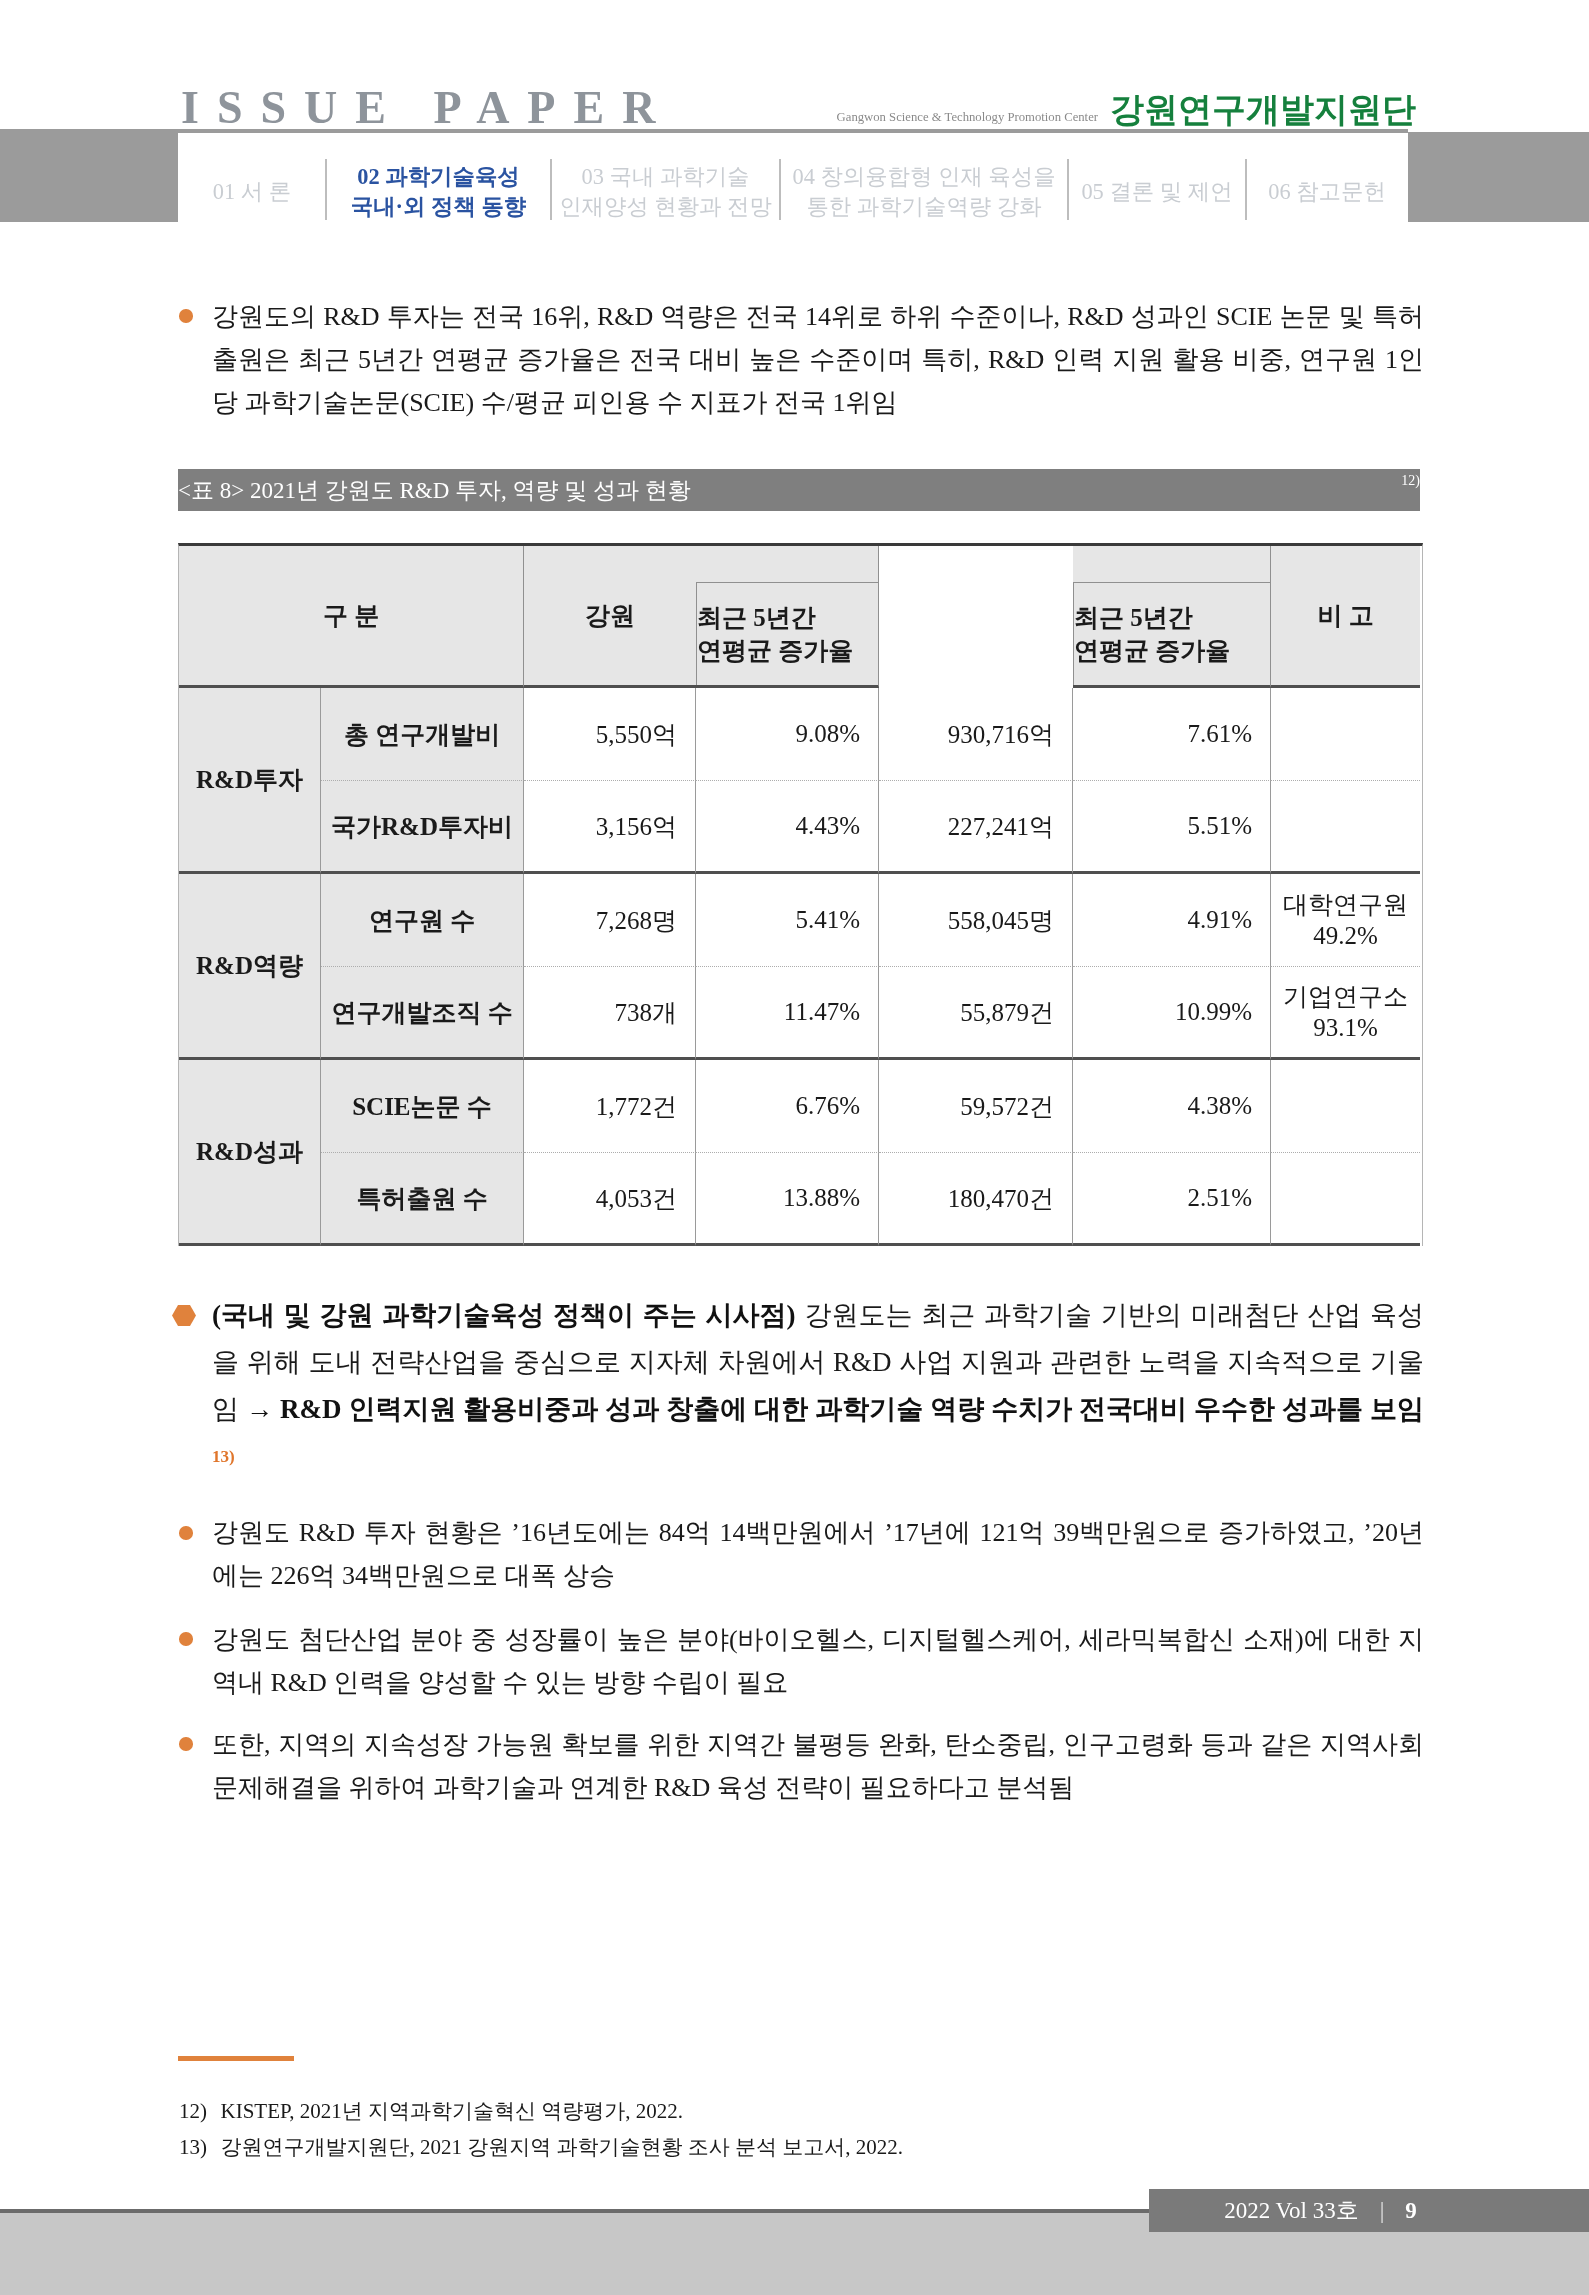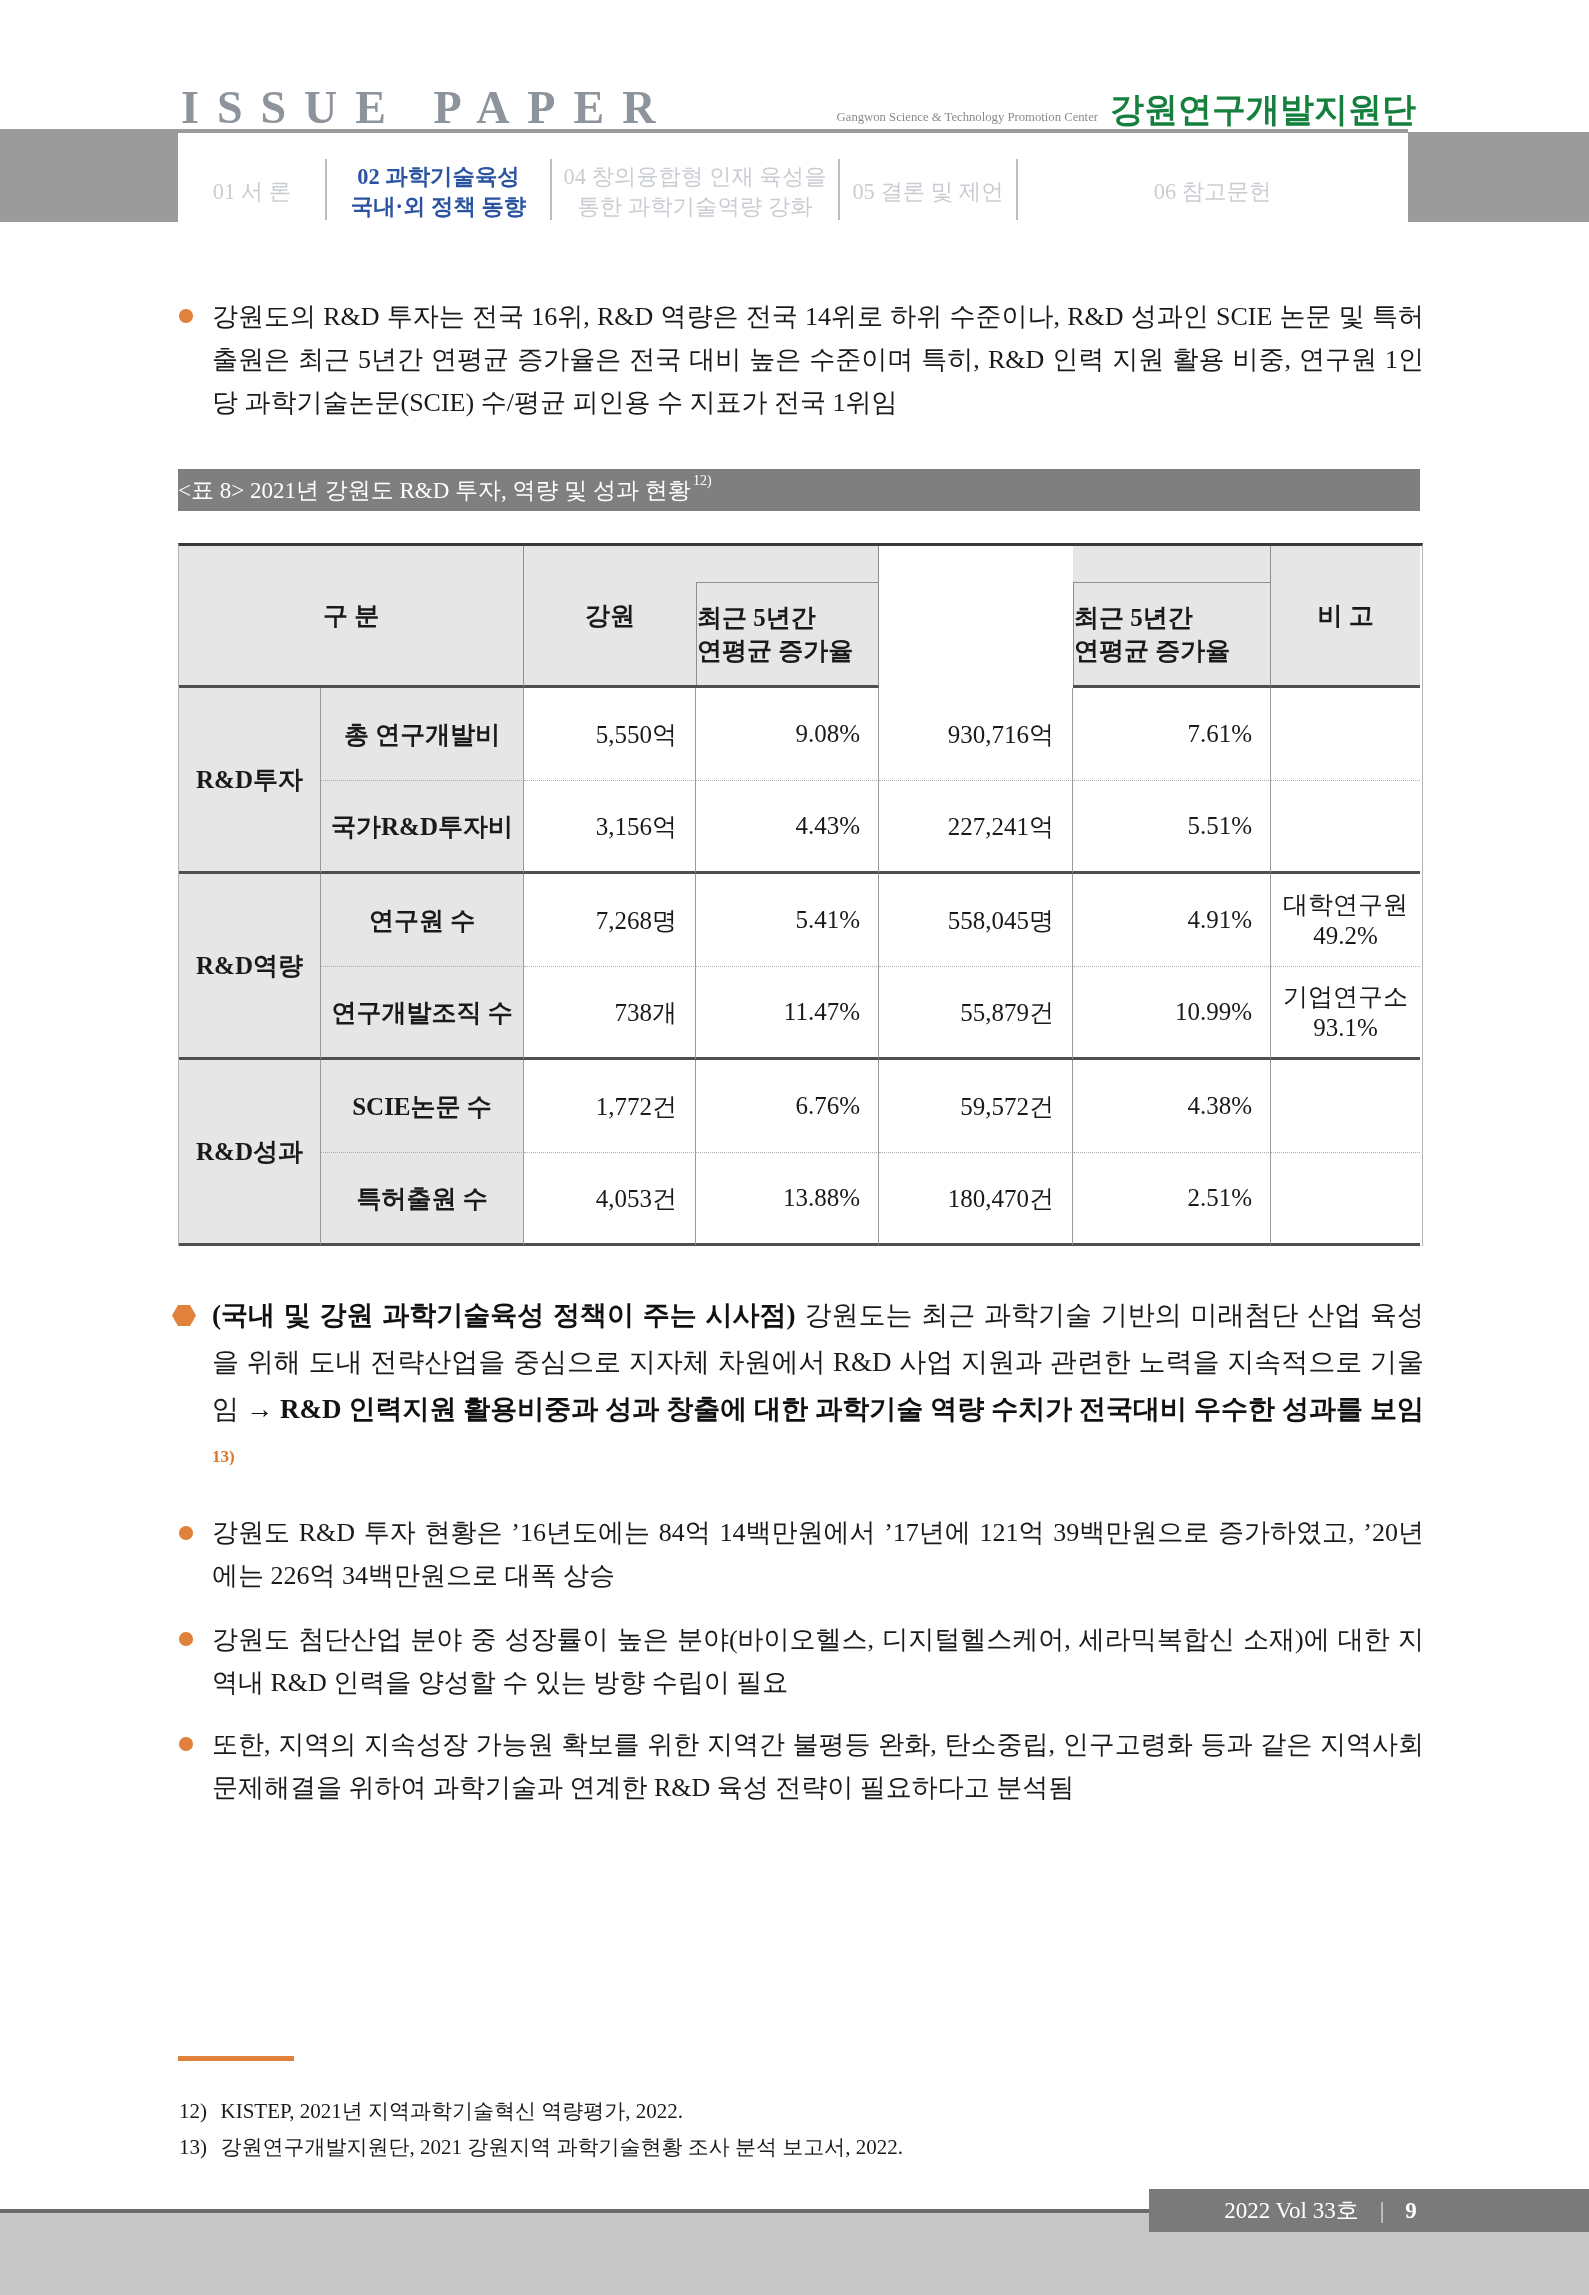--- a/index.html
+++ b/index.html
@@ -32,21 +32,21 @@
   .insight{top:1292px;font-size:27px;line-height:47px;}
   .insight .b{font-weight:700;color:#111;}
   .oref{color:#e0762c;font-weight:700;font-size:17px;vertical-align:super;}
   .dotb{position:absolute;left:179px;width:13.5px;height:13.5px;border-radius:50%;background:#e0823c;}
   .db1{top:309px;} .db3{top:1526px;} .db4{top:1632px;} .db5{top:1737px;}
   .hexb{position:absolute;left:172px;top:1305px;width:24px;height:21px;background:#e0823c;
         clip-path:polygon(25% 0,75% 0,100% 50%,75% 100%,25% 100%,0 50%);}
 
   
   .ttitle{position:absolute;left:178px;top:469px;width:1242px;height:42px;background:#7f7f7f;
-          color:#fff;font-size:23px;display:flex;align-items:center;justify-content:flex-start;}
+          color:#fff;font-size:23px;display:flex;align-items:center;justify-content:space-between;}
   .ttitle .sup{font-size:14px;margin-left:2.2px;transform:translateY(-9px);}
 
   .rdtable{position:absolute;left:178px;top:543px;width:1245px;box-sizing:border-box;
            display:grid;grid-template-columns:142px 203px 172px 183px 194px 198px 149px;
            grid-template-rows:142px repeat(6,93px);
            border-top:3.7px solid #3a3a3a;border-left:1.5px solid #b5b5b5;border-right:1.5px solid #b5b5b5;
            background:#fff;font-size:25px;color:#1a1a1a;}
   .cell{box-sizing:border-box;display:flex;align-items:center;}
   .h{background:#e6e6e6;border-bottom:3.7px solid #4f4f4f;font-weight:700;justify-content:center;}
   .hr{border-right:1.5px solid #909090;}
@@ -93,20 +93,24 @@
 
   <div class="nav">
     <div class="nav-item" style="flex:0 0 148px;">
       <div>01 서 론</div>
       <div></div>
     </div>
     <div class="nav-item active" style="flex:0 0 225px;">
       <div>02 과학기술육성</div>
       <div>국내·외 정책 동향</div>
     </div>
+    <div class="nav-item" style="flex:0 0 229px;">
+      <div>03 국내 과학기술</div>
+      <div>인재양성 현황과 전망</div>
+    </div>
     <div class="nav-item" style="flex:0 0 288px;">
       <div>04 창의융합형 인재 육성을</div>
       <div>통한 과학기술역량 강화</div>
     </div>
     <div class="nav-item" style="flex:0 0 178px;">
       <div>05 결론 및 제언</div>
       <div></div>
     </div>
     <div class="nav-item" style="flex:1 0 161px;">
       <div>06 참고문헌</div>

